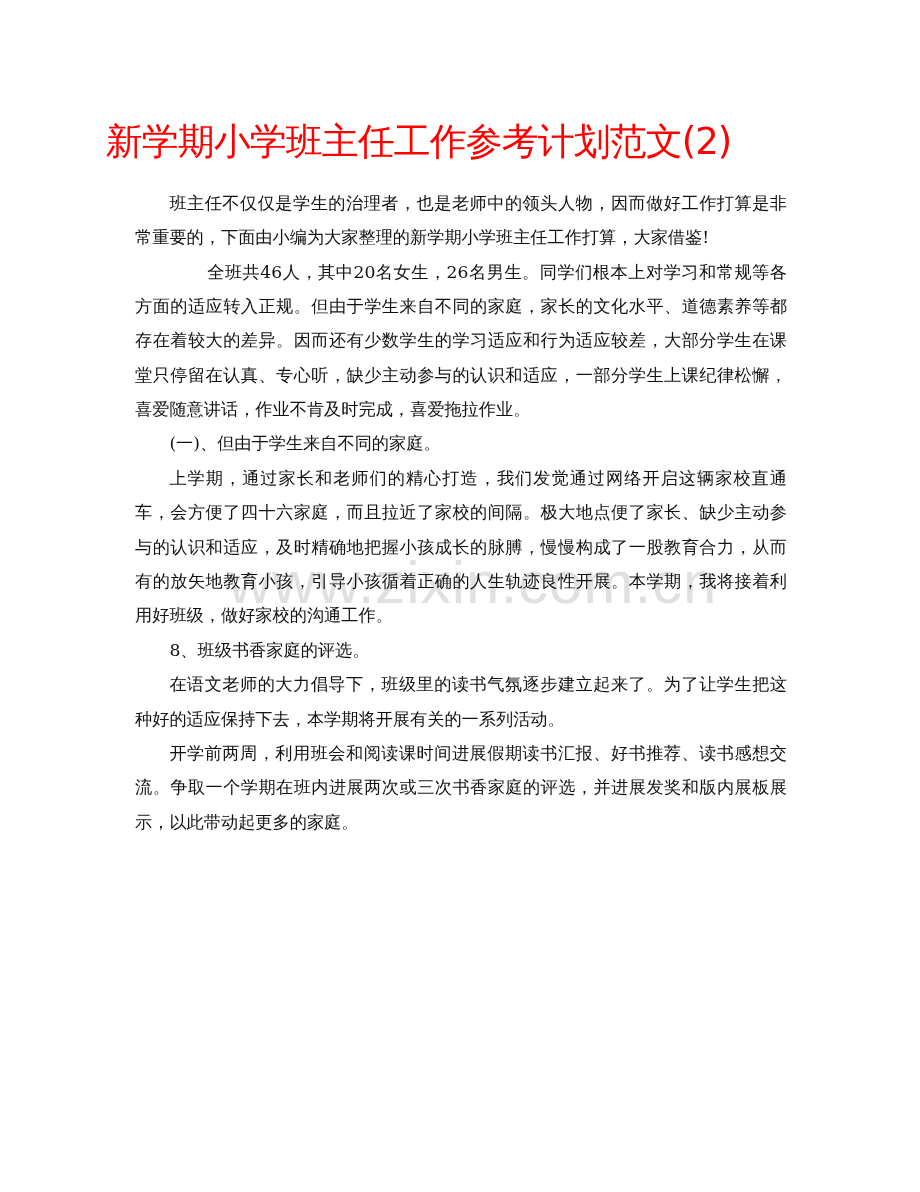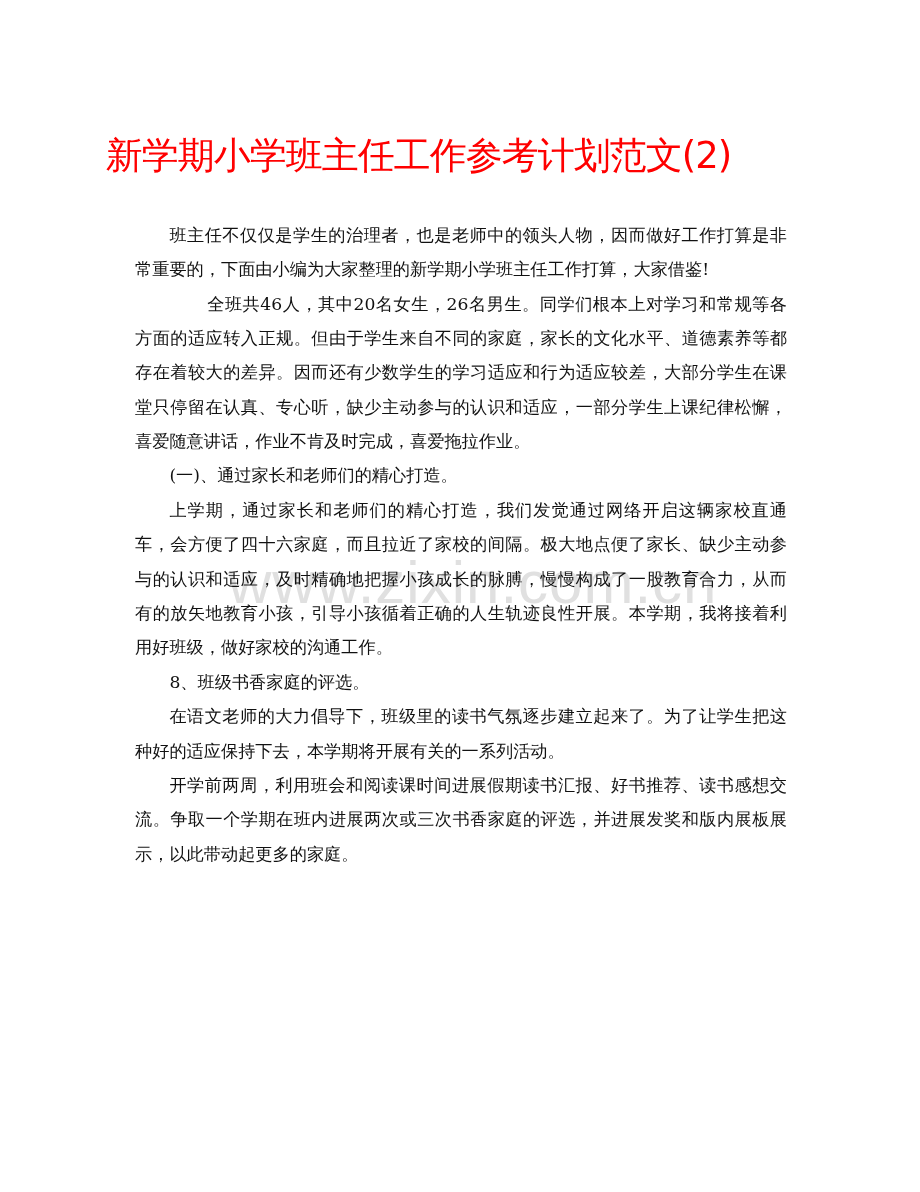--- a/index.html
+++ b/index.html
@@ -1,51 +1,51 @@
 <!DOCTYPE html>
 <html><head>
   <meta charset="utf-8">
   <style>
     html, body { margin: 0; padding: 0; background: #ffffff; }
     body { width: 920px; height: 1192px; position: relative; overflow: hidden; }
     .page {
       position: absolute; left: 0; top: 0; width: 920px; height: 1192px; background: #fff;
     }
     .title {
-      position: absolute; left: 0; top: 130px; width: 837px; text-align: center;
+      position: absolute; left: 0; top: 116px; width: 837px; text-align: center;
       font-family: "DejaVu Sans", "Liberation Sans", sans-serif;
       font-size: 37px; line-height: 52px; color: #ff0000; letter-spacing: -1px;
       margin: 0; font-weight: normal;
     }
     .body {
       position: absolute; left: 135px; top: 186px; width: 652px;
       font-family: "DejaVu Serif", "Liberation Serif", serif;
       font-size: 17.2px; line-height: 34.2px; color: #111;
       text-align: justify;
     }
     .body p { margin: 0 0 0.5px 0; text-indent: 2em; }
     .body p.indent-wide { text-indent: 4.2em; }
     .watermark {
       position: absolute; left: 228px; top: 548px; width: 470px; height: 70px;
       font-family: "Liberation Sans", "DejaVu Sans", sans-serif;
       font-size: 60px; line-height: 70px; color: #e0e0e0; letter-spacing: 1px;
       pointer-events: none; white-space: nowrap; z-index: 0;
     }
-    .body { z-index: 1; margin-top: 32px; }
+    .body { z-index: 1; }
   </style>
 </head>
 <body>
 
 <div class="page">
   <h1 class="title">新学期小学班主任工作参考计划范文(2)</h1>
 
   <div class="watermark">www.zixin.com.cn</div>
 
   <div class="body">
     <p>班主任不仅仅是学生的治理者，也是老师中的领头人物，因而做好工作打算是非常重要的，下面由小编为大家整理的新学期小学班主任工作打算，大家借鉴!</p>
     <p class="indent-wide">全班共46人，其中20名女生，26名男生。同学们根本上对学习和常规等各方面的适应转入正规。但由于学生来自不同的家庭，家长的文化水平、道德素养等都存在着较大的差异。因而还有少数学生的学习适应和行为适应较差，大部分学生在课堂只停留在认真、专心听，缺少主动参与的认识和适应，一部分学生上课纪律松懈，喜爱随意讲话，作业不肯及时完成，喜爱拖拉作业。</p>
-    <p>(一)、通过家长和老师们的精心打造。</p>
+    <p>(一)、但由于学生来自不同的家庭。</p>
     <p>上学期，通过家长和老师们的精心打造，我们发觉通过网络开启这辆家校直通车，会方便了四十六家庭，而且拉近了家校的间隔。极大地点便了家长、缺少主动参与的认识和适应，及时精确地把握小孩成长的脉膊，慢慢构成了一股教育合力，从而有的放矢地教育小孩，引导小孩循着正确的人生轨迹良性开展。本学期，我将接着利用好班级，做好家校的沟通工作。</p>
     <p>8、班级书香家庭的评选。</p>
     <p>在语文老师的大力倡导下，班级里的读书气氛逐步建立起来了。为了让学生把这种好的适应保持下去，本学期将开展有关的一系列活动。</p>
     <p>开学前两周，利用班会和阅读课时间进展假期读书汇报、好书推荐、读书感想交流。争取一个学期在班内进展两次或三次书香家庭的评选，并进展发奖和版内展板展示，以此带动起更多的家庭。</p>
   </div>
 </div>
 
 </body></html>

